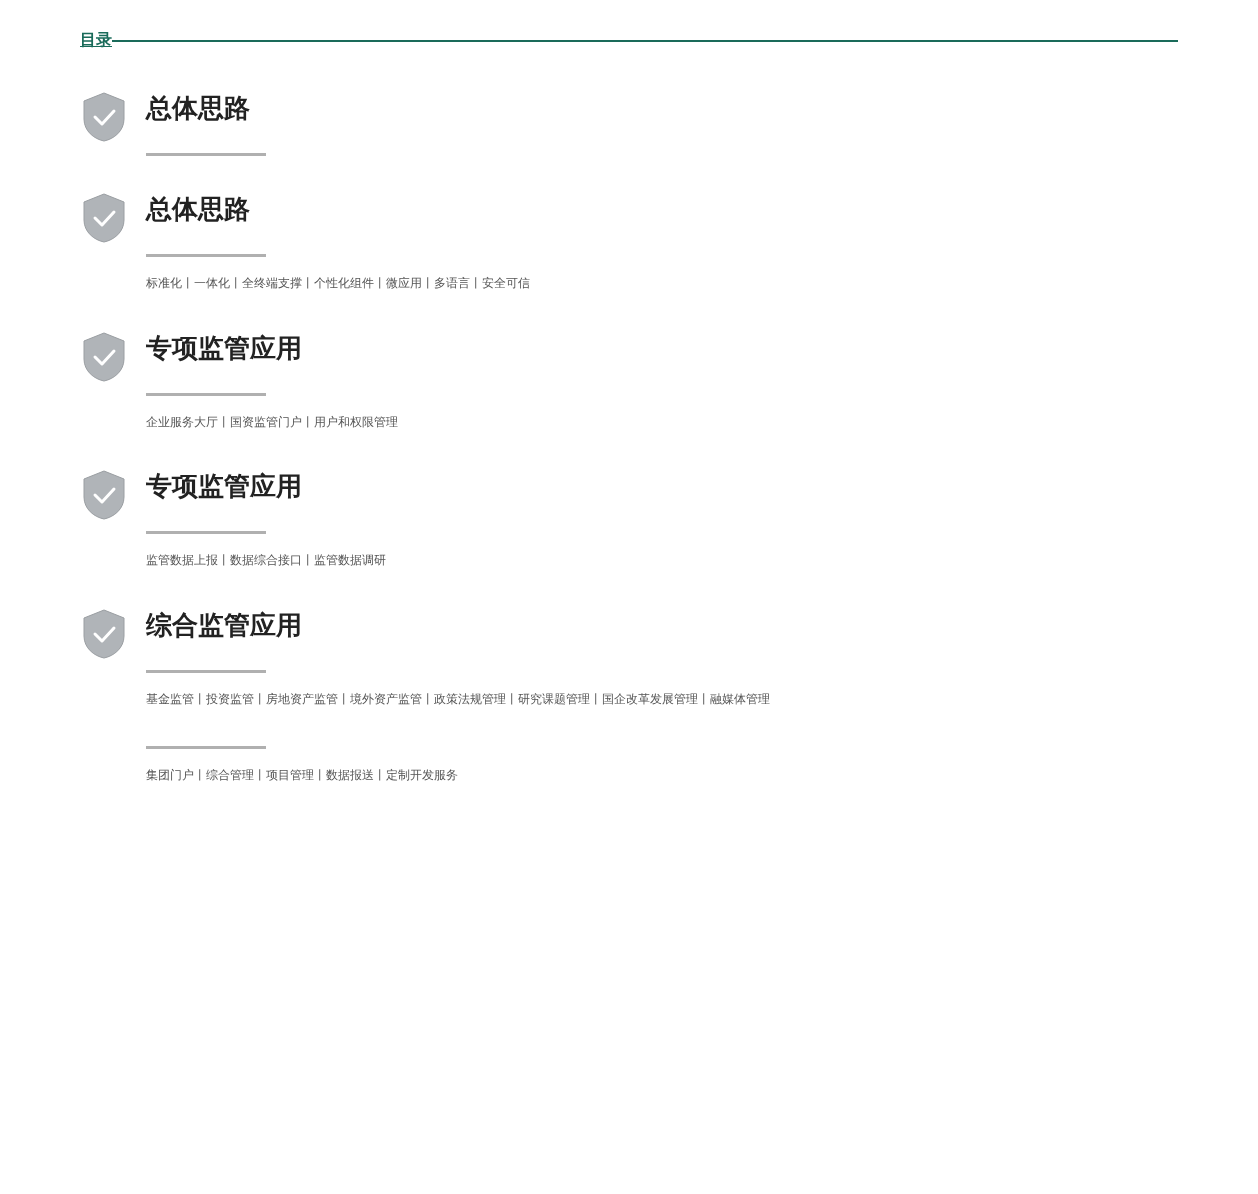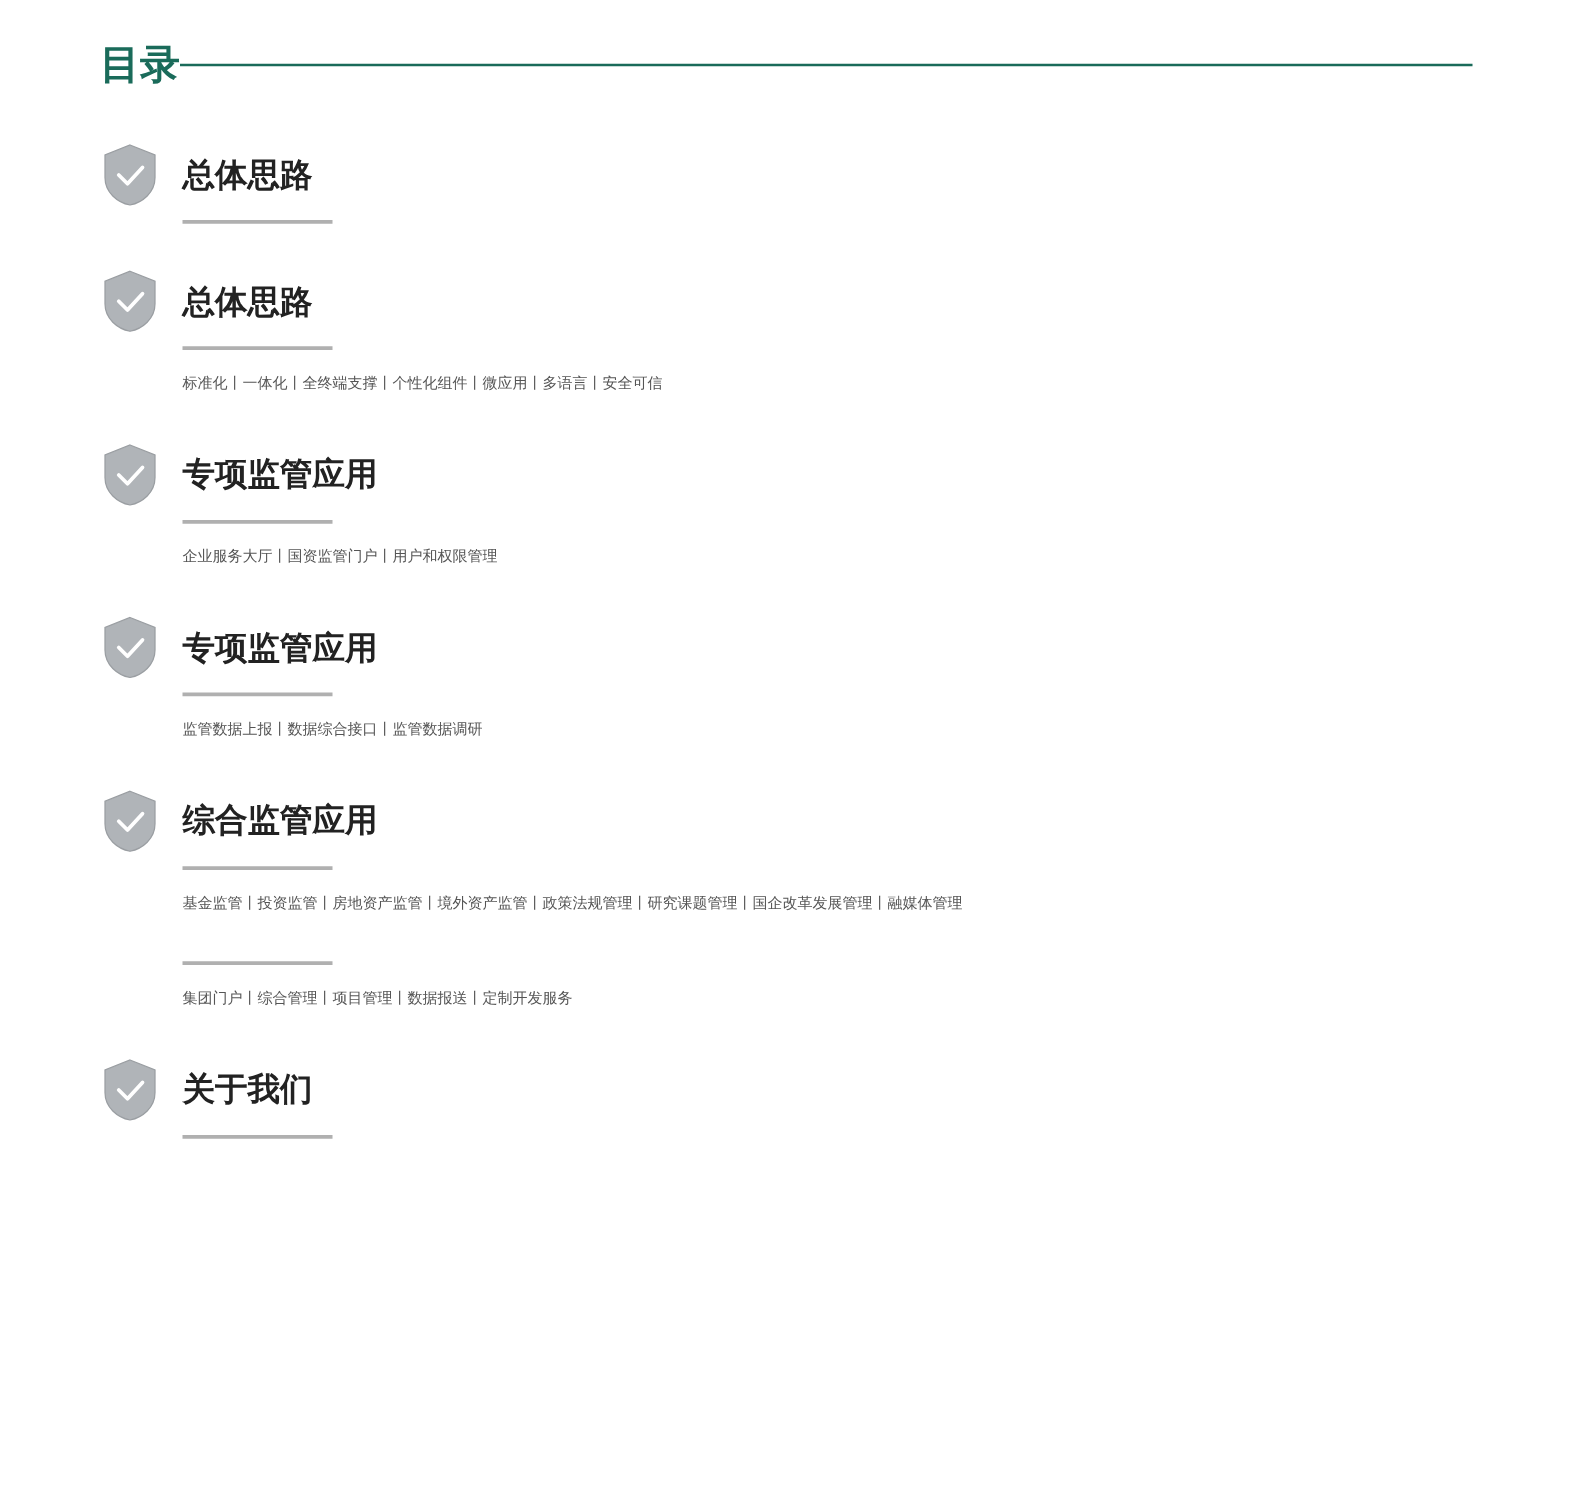--- a/index.html
+++ b/index.html
@@ -18,39 +18,40 @@
     }
 
     .page-header {
       display: flex;
       align-items: center;
       margin-bottom: 40px;
       padding-bottom: 0;
     }
 
     .header-title {
-      font-size: 32px;
+      font-size: 16px;
       font-weight: bold;
       color: #1a6b5a;
       white-space: nowrap;
+      text-decoration: underline;
     }
 
     .header-line {
       flex: 1;
       height: 2px;
       background: #1a6b5a;
     }
 
     .toc-section {
       margin-bottom: 36px;
     }
 
     .section-header {
       display: flex;
-      align-items: center;
+      align-items: flex-start;
       margin-bottom: 10px;
     }
 
     .shield-icon {
       width: 48px;
       height: 52px;
       margin-right: 18px;
       flex-shrink: 0;
     }
 
@@ -135,23 +136,13 @@
     </svg></span>
         <span class="section-title">综合监管应用</span>
       </div>
       <div class="section-underline"></div>
       <div class="section-desc">基金监管丨投资监管丨房地资产监管丨境外资产监管丨政策法规管理丨研究课题管理丨国企改革发展管理丨融媒体管理</div>
     </div>
     <div class="toc-section">
       <div class="section-underline"></div>
       <div class="section-desc">集团门户丨综合管理丨项目管理丨数据报送丨定制开发服务</div>
     </div>
-    <div class="toc-section">
-      <div class="section-header">
-        <span class="shield-icon"><svg viewBox="0 0 48 52" xmlns="http://www.w3.org/2000/svg" width="48" height="52">
-      <path d="M24 2 L44 10 L44 28 C44 40 34 48 24 50 C14 48 4 40 4 28 L4 10 Z" fill="#b0b4b8" stroke="#9a9ea2" stroke-width="1"></path>
-      <polyline points="15,26 22,33 34,20" fill="none" stroke="white" stroke-width="3" stroke-linecap="round" stroke-linejoin="round"></polyline>
-    </svg></span>
-        <span class="section-title">关于我们</span>
-      </div>
-      <div class="section-underline"></div>
-    </div>
   </div>
 
 </body></html>

